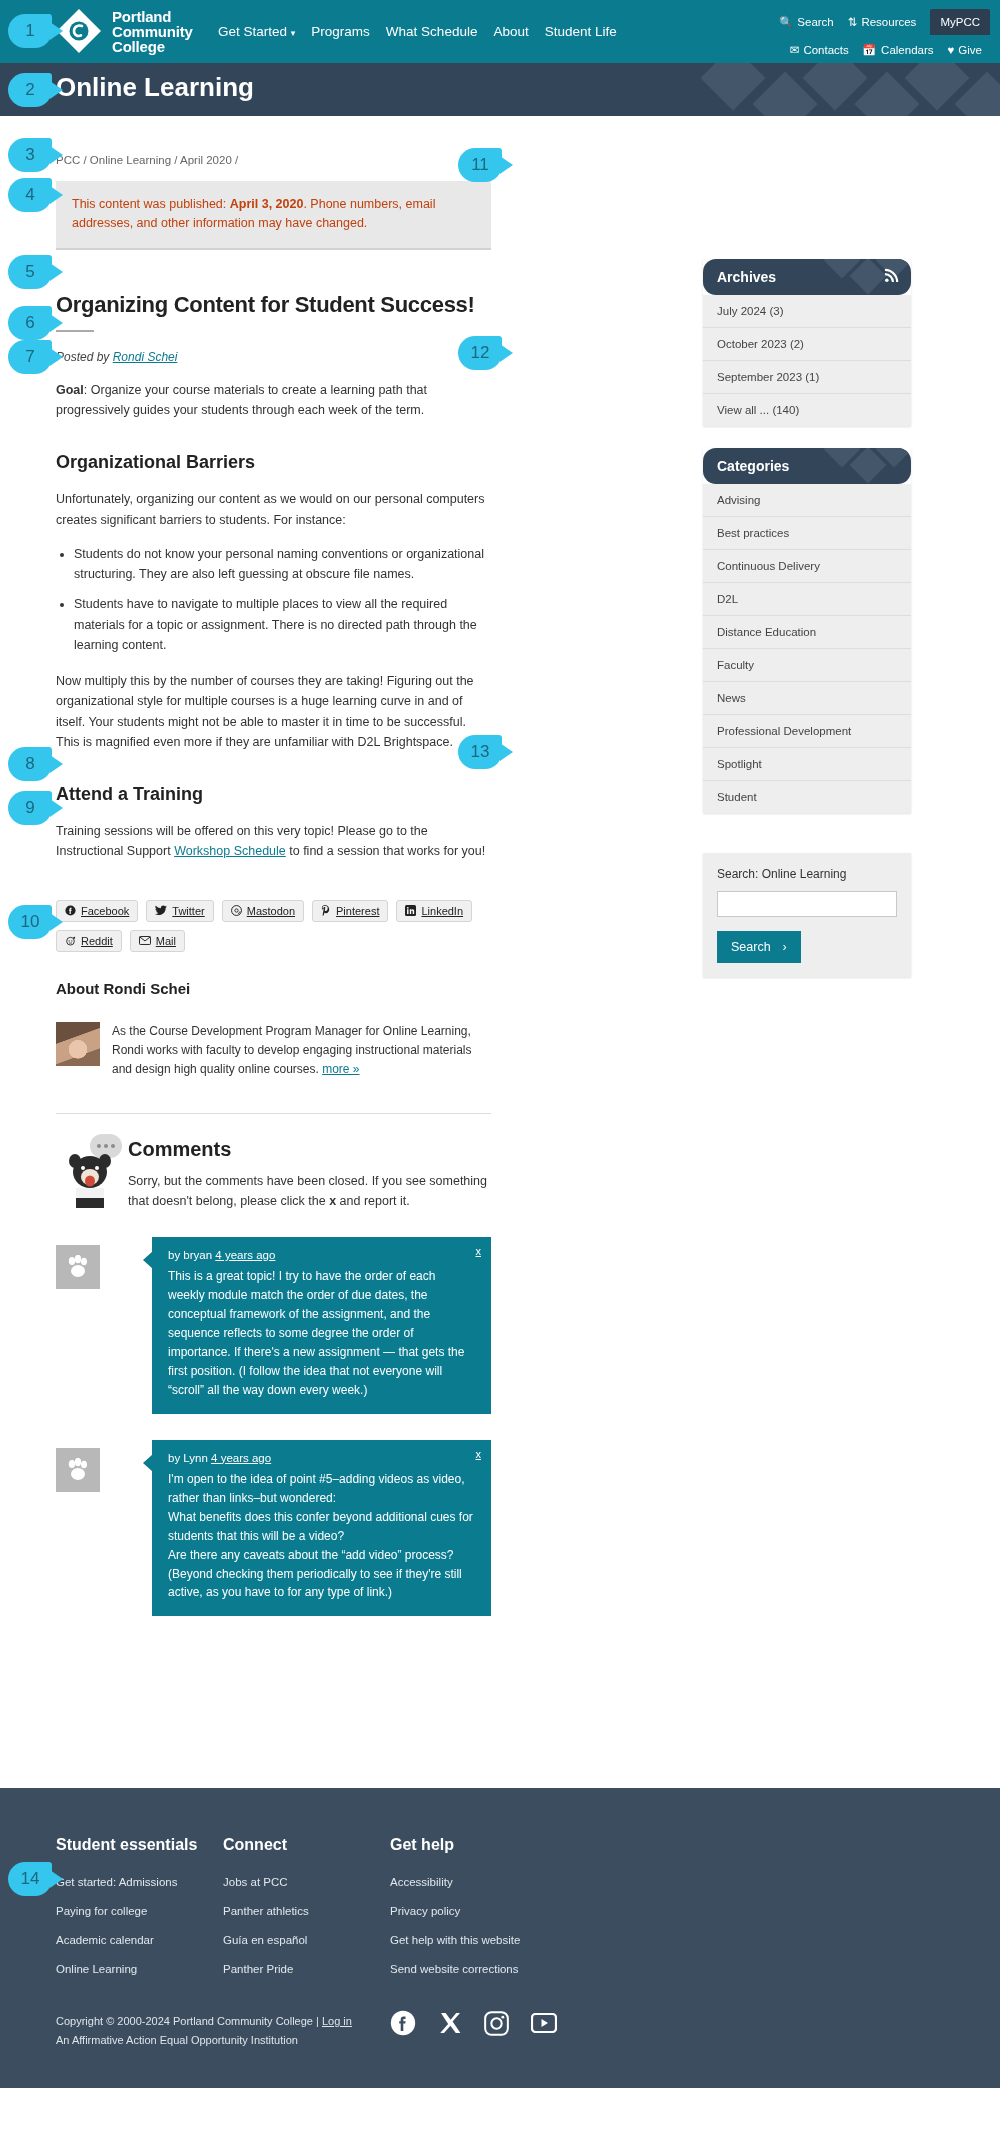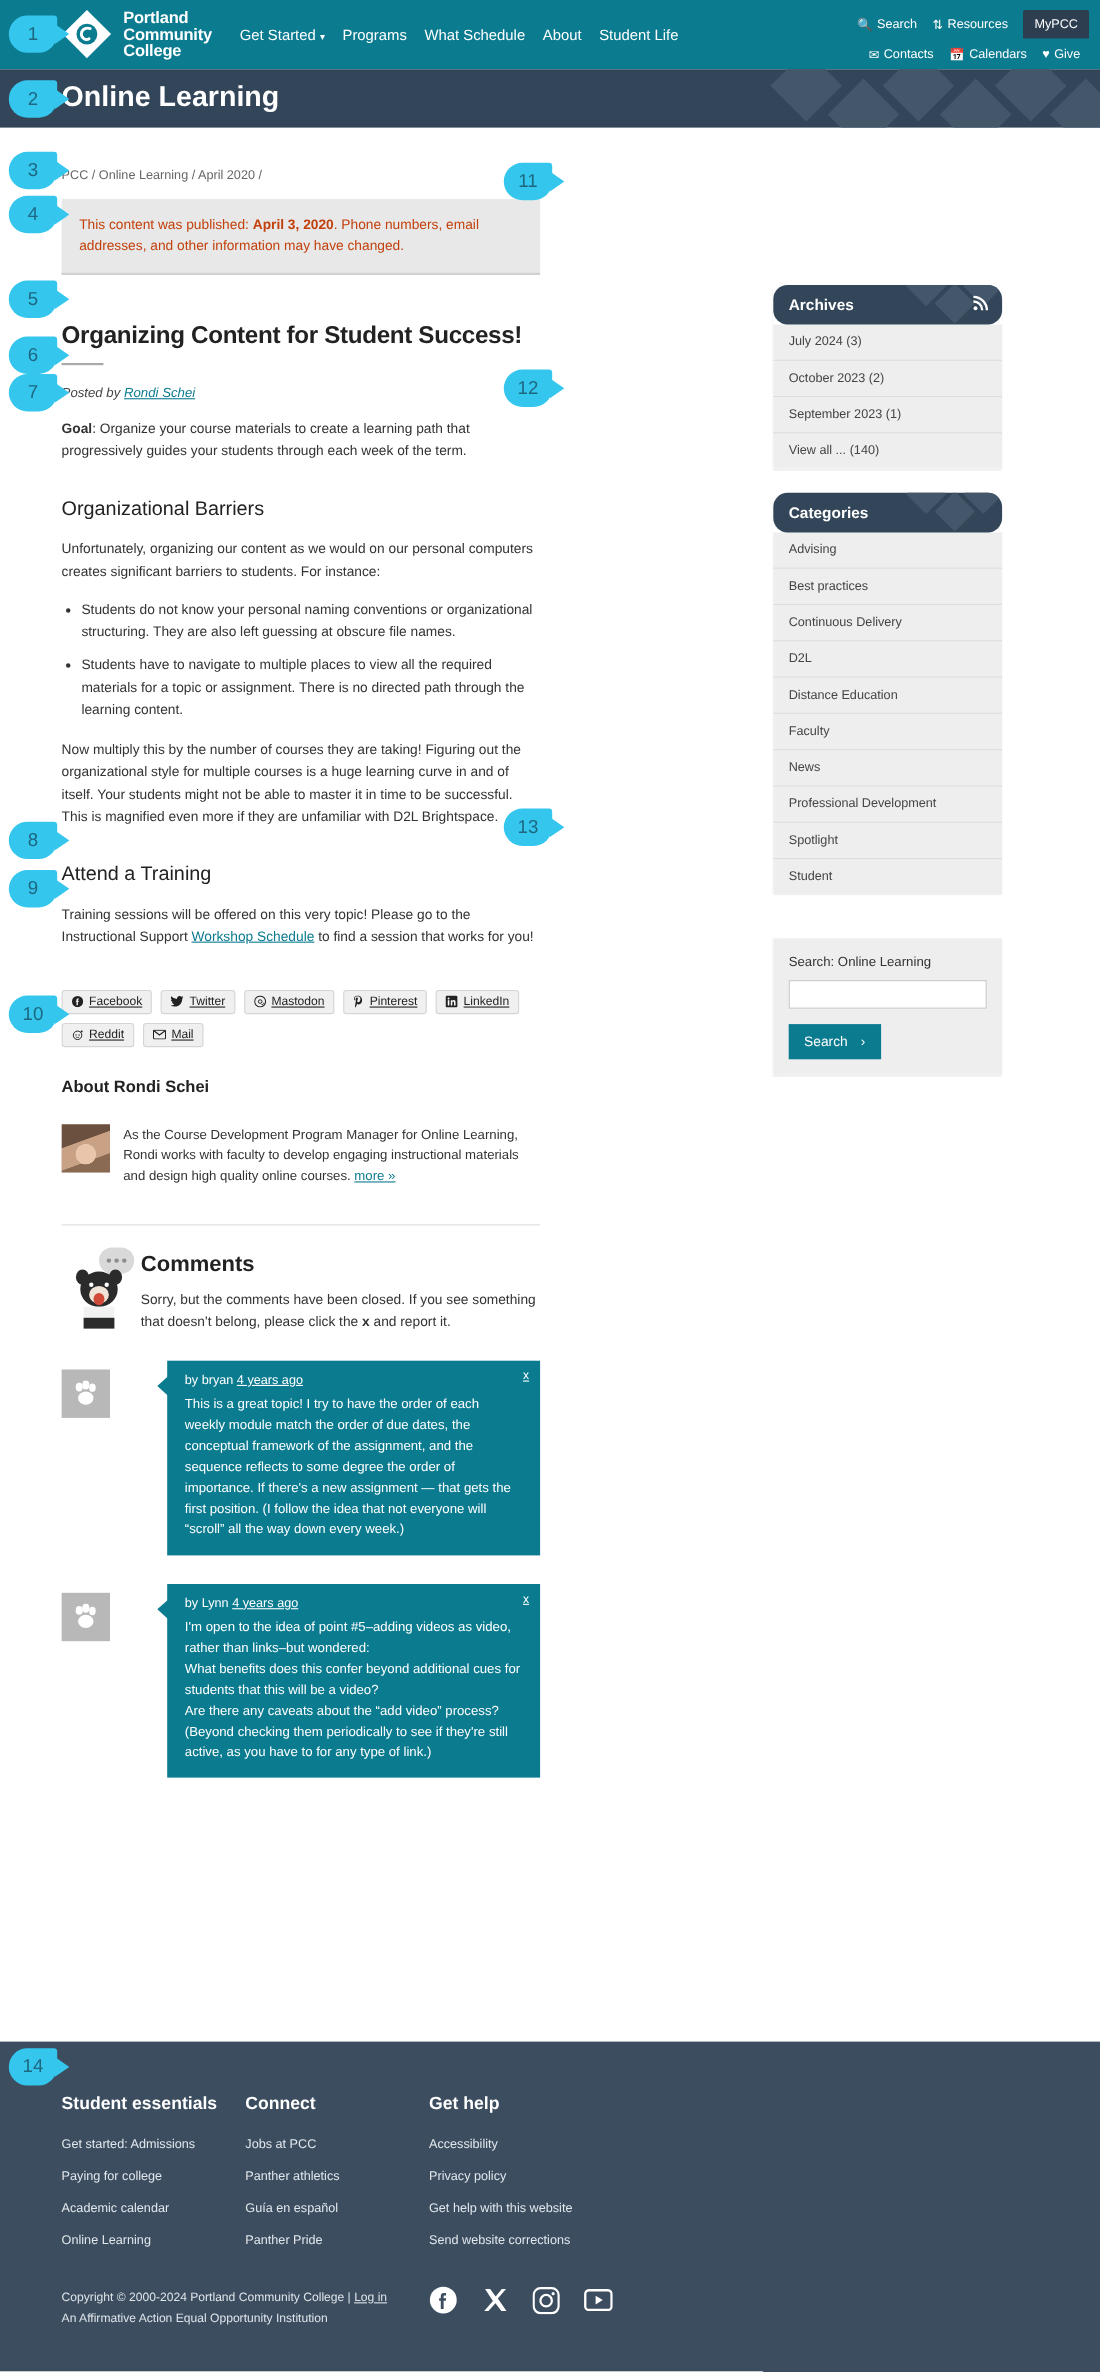--- a/index.html
+++ b/index.html
@@ -55,21 +55,21 @@
   .notice{ background:#e8e8e8; border-bottom:2px solid #d2d2d2; margin-top:15px; padding:14px 16px;
            font-size:12.5px; line-height:1.55; color:#c2410c; width:435px; }
   .notice b{ font-weight:bold; }
 
   h2.title{ font-size:22px; font-weight:bold; color:#222; margin:42px 0 0 0; letter-spacing:-0.3px;}
   .rule{ width:38px; height:2px; background:#aaa; margin:12px 0 0 0;}
   .posted{ font-style:italic; font-size:12px; color:#444; margin-top:18px;}
   .posted a{ color:#0b7b90; }
   p.body{ font-size:12.5px; line-height:1.62; color:#333; margin:16px 0 0 0;}
   p.body b{ font-weight:bold; }
-  h3.sec{ font-size:18px; font-weight:normal; color:#222; margin:32px 0 0 0;}
+  h3.sec{ font-size:18px; font-weight:bold; color:#222; margin:32px 0 0 0;}
   ul.bul{ margin:14px 0 0 0; padding-left:18px; }
   ul.bul li{ font-size:12.5px; line-height:1.62; margin-bottom:10px; }
   a.link{ color:#0b7b90; }
 
   
   .share{ display:flex; gap:8px; margin-top:38px; flex-wrap:wrap;}
   .sbtn{ background:#f0f0f0; border:1px solid #d5d5d5; border-radius:3px;
          font-size:11px; padding:4px 8px; display:inline-flex; align-items:center; gap:5px; color:#222;}
   .sbtn svg{ display:block; }
 
@@ -125,21 +125,21 @@
 
   .searchbox{ background:#eeeeee; padding:14px;margin-top:40px; }
   .searchbox .lab{ font-size:12px; color:#333; }
   .searchbox input{ width:100%; height:26px; margin-top:10px; border:1px solid #c8c8c8;
           background:#fff; padding:0 6px; font-size:12px; font-family:"Liberation Sans",sans-serif;}
   .sbtn2{ margin-top:14px; background:#0b7b90; color:#fff; border:none; padding:9px 14px;
           font-size:12.5px; display:inline-flex; align-items:center; gap:12px;
           font-family:"Liberation Sans",sans-serif; cursor:pointer;}
 
   
-  .footer{ position:absolute; left:0; top:1856px; width:1000px; height:300px; background:#3b4d5f; }
+  .footer{ position:absolute; left:0; top:1788px; width:1000px; height:300px; background:#3b4d5f; }
   .fcols{ position:absolute; left:56px; top:48px; display:flex; gap:0; }
   .fcol{ width:167px; }
   .fcol h4{ margin:0 0 22px 0; font-size:16px; font-weight:bold; color:#fff; }
   .fcol a{ display:block; color:#e2e7ec; text-decoration:none; font-size:11.5px; margin-bottom:17px;}
   .fbottom{ position:absolute; left:56px; top:224px; color:#dfe4e9; font-size:11px; line-height:1.75;}
   .fbottom a{ color:#dfe4e9; }
   .fsocial{ position:absolute; left:390px; top:222px; display:flex; gap:22px; align-items:center;}
 </style>
 </head>
 <body>

